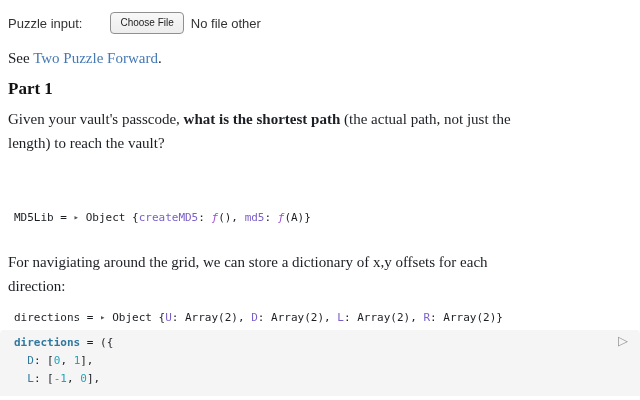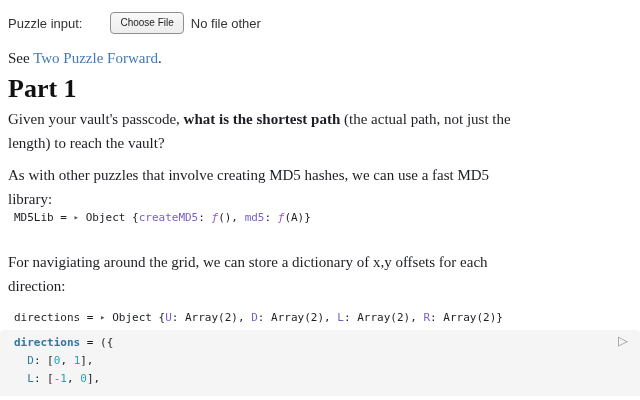--- a/index.html
+++ b/index.html
@@ -16,21 +16,21 @@
     font-family:"Liberation Sans",sans-serif;color:#222;
     background:linear-gradient(#f8f8f8,#ededed);
     border:1px solid #909090;border-radius:4px;cursor:pointer;
   }
   .file-status{margin-left:7px;font-size:13px;color:#333;}
   
   .prose{left:8px;font-family:"Liberation Serif",serif;font-size:15px;line-height:24px;white-space:pre-line;}
   .see-line{top:46px;}
   .see-line a{color:#4579b4;text-decoration:none;cursor:pointer;}
   h2.part{top:74px;left:8px;position:absolute;margin:0;
-    font-family:"Liberation Serif",serif;font-size:26px;line-height:30px;font-weight:700;color:#111;}
+    font-family:"Liberation Serif",serif;font-size:17px;line-height:30px;font-weight:700;color:#111;}
   .p1{top:107px;}
   .p2{top:163px;}
   .p3{top:250px;}
   .prose b{font-weight:700;}
   
   .insp{left:14px;font-family:"DejaVu Sans Mono",monospace;font-size:11px;line-height:14px;white-space:pre;cursor:pointer;}
   .insp1{top:210px;}
   .insp2{top:310px;}
   .tok-n{color:#1b1e23;}
   .tok-key{color:#7a5fc8;}
@@ -63,22 +63,20 @@
     <span class="file-status">No file other</span>
   </div>
 
   <div class="abs prose see-line"><span>See </span><a>Two Puzzle Forward</a><span>.</span></div>
 
   <h2 class="part">Part 1</h2>
 
   <p class="abs prose p1" style="margin:0"><span>Given your vault's passcode, </span><b>what is the shortest path</b><span> (the actual path, not just the
 length) to reach the vault?</span></p>
 
-  <p class="abs prose p2" style="margin:0">As with other puzzles that involve creating MD5 hashes, we can use a fast MD5
-library:</p>
 
   <div class="abs insp insp1"><span class="tok-n">MD5Lib = </span><span class="tok-arw">▸</span><span class="tok-n"> Object {</span><span class="tok-key">createMD5</span><span class="tok-n">: </span><span class="tok-fn">ƒ</span><span class="tok-n">(), </span><span class="tok-key">md5</span><span class="tok-n">: </span><span class="tok-fn">ƒ</span><span class="tok-n">(A)}</span></div>
 
   <p class="abs prose p3" style="margin:0">For navigiating around the grid, we can store a dictionary of x,y offsets for each
 direction:</p>
 
   <div class="abs insp insp2"><span class="tok-n">directions = </span><span class="tok-arw">▸</span><span class="tok-n"> Object {</span><span class="tok-key">U</span><span class="tok-n">: Array(2), </span><span class="tok-key">D</span><span class="tok-n">: Array(2), </span><span class="tok-key">L</span><span class="tok-n">: Array(2), </span><span class="tok-key">R</span><span class="tok-n">: Array(2)}</span></div>
 
   <div class="abs editor">
     <div class="code"><span class="tok-var">directions</span><span class="tok-n"> = ({</span></div>

